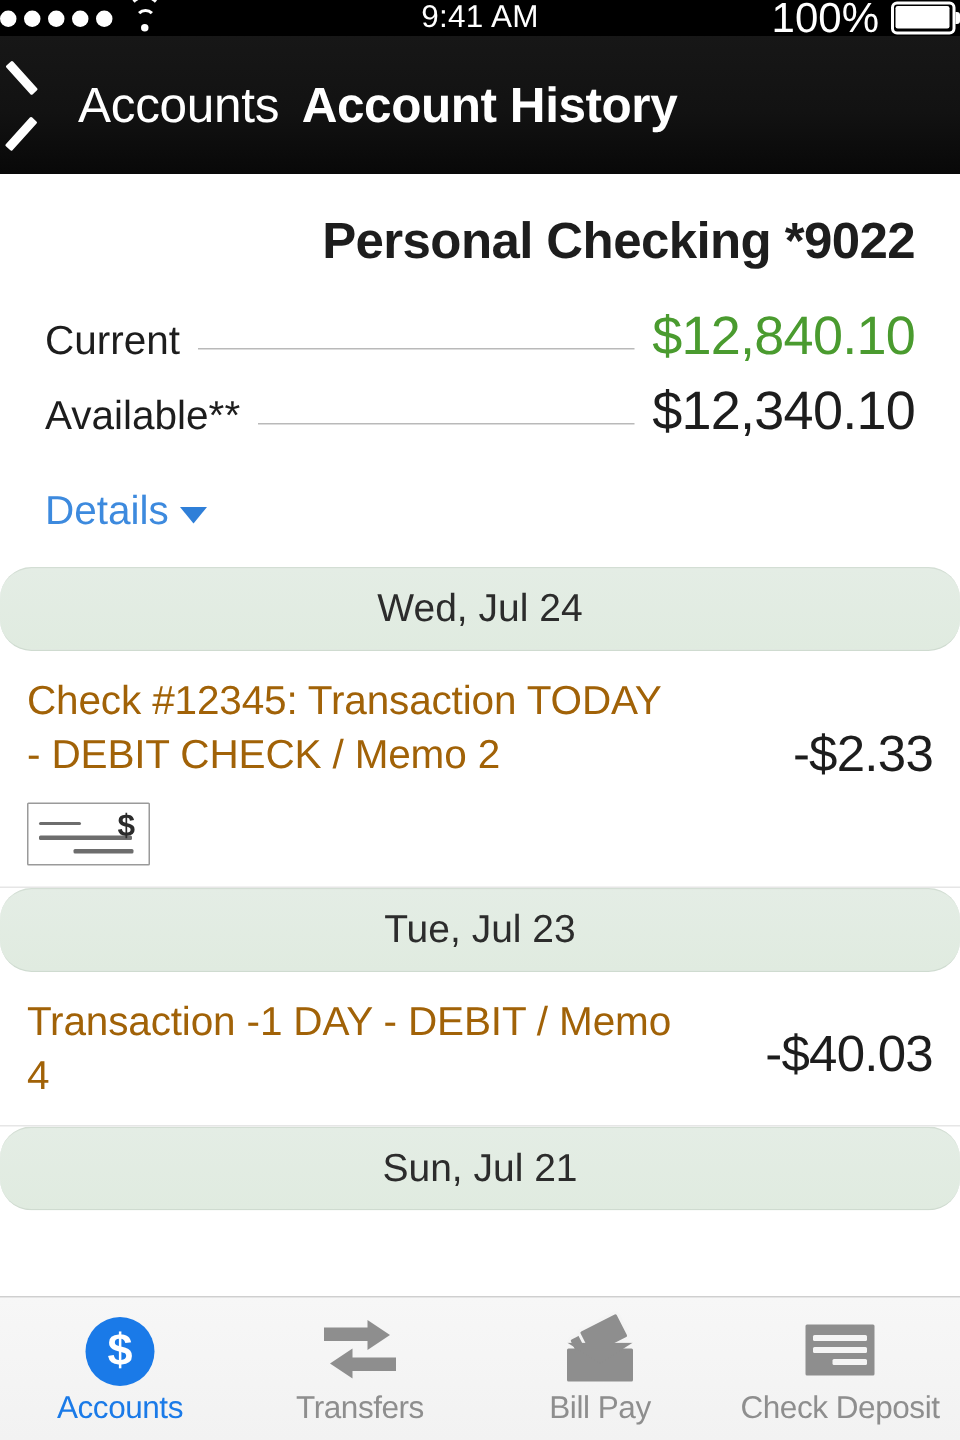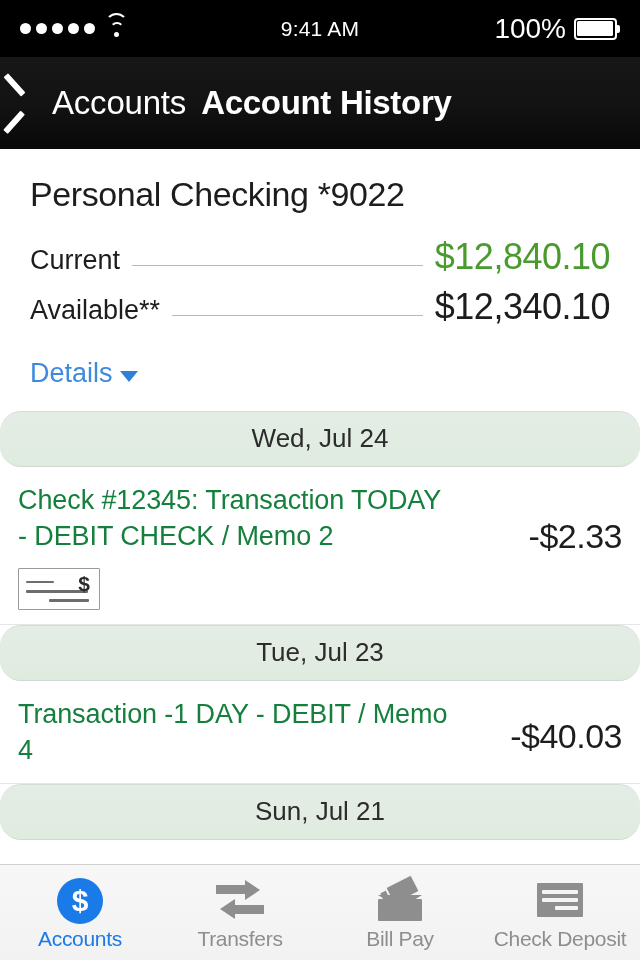--- a/index.html
+++ b/index.html
@@ -6,23 +6,23 @@
   html, body {
     width: 640px; height: 960px;
     background: #ffffff;
     font-family: "Liberation Sans", sans-serif;
     overflow: hidden;
   }
   #app { position: relative; width: 640px; height: 960px; background: #fff; }
 
   
   .statusbar {
-    height: 57px; background: #000;
+    height: 24px; background: #000;
     display: flex; align-items: center;
-    padding: 0 20px; color: #fff;
+    padding: 0 0; color: #fff;
     position: relative;
   }
   .sb-left { display: flex; align-items: center; gap: 10px; }
   .dots { display: flex; gap: 5px; align-items: center; }
   .dot { width: 11px; height: 11px; border-radius: 50%; background: #fff; }
   .wifi { position: relative; width: 23px; height: 17px; }
   .wifi i {
     position: absolute; left: 50%; bottom: 0;
     border: 2.6px solid #fff; border-bottom-color: transparent;
     border-left-color: transparent; border-right-color: transparent;
@@ -73,22 +73,22 @@
     background: #fff; border-radius: 1px;
   }
   .back-chevron span.t { top: 10px; transform: rotate(-132deg); transform-origin: left center; }
   .back-chevron span.b { bottom: 9px; transform: rotate(132deg); transform-origin: left center; }
   .nav-back-label { font-size: 33px; font-weight: 400; letter-spacing: -.2px; }
   .nav-title { font-size: 33px; font-weight: 700; margin-left: 15px; letter-spacing: -.3px; }
 
   
   .summary { padding: 26px 30px 0 30px; background: #fff; }
   .acct-name {
-    font-size: 34px; font-weight: 400; color: #1d1d1d;
-    letter-spacing: -.4px; margin-bottom: 22px;
+    font-size: 34px; font-weight: 700; color: #1d1d1d;
+    letter-spacing: -.4px; margin-bottom: 22px; text-align: right;
   }
   .bal-row {
     display: flex; align-items: baseline; margin-bottom: 8px;
   }
   .bal-label { font-size: 27px; color: #1d1d1d; white-space: nowrap; }
   .leader {
     flex: 1 1 auto; height: 1px; background: #b9b9b9;
     margin: 0 12px; position: relative; top: -3px;
   }
   .bal-amt { font-size: 36px; color: #1d1d1d; white-space: nowrap; letter-spacing: -.5px; }
@@ -115,21 +115,21 @@
     border-radius: 21px;
   }
   .txn {
     display: flex; align-items: flex-start; justify-content: space-between;
     padding: 16px 18px 14px 18px; background: #fff;
     border-bottom: 1px solid #e6e6e6;
     gap: 12px;
   }
   .txn-left { flex: 1 1 auto; min-width: 0; }
   .txn-desc {
-    font-size: 27px; color: #15803d; line-height: 1.33;
+    font-size: 27px; color: #a16207; line-height: 1.33;
     letter-spacing: -.1px; max-width: 430px;
   }
   .check-thumb {
     margin-top: 13px; width: 82px; height: 42px;
     border: 1.6px solid #9a9a9a; background: #fff;
     position: relative; border-radius: 1px;
   }
   .check-thumb .ln {
     position: absolute; background: #6d6d6d; border-radius: 1px;
   }

